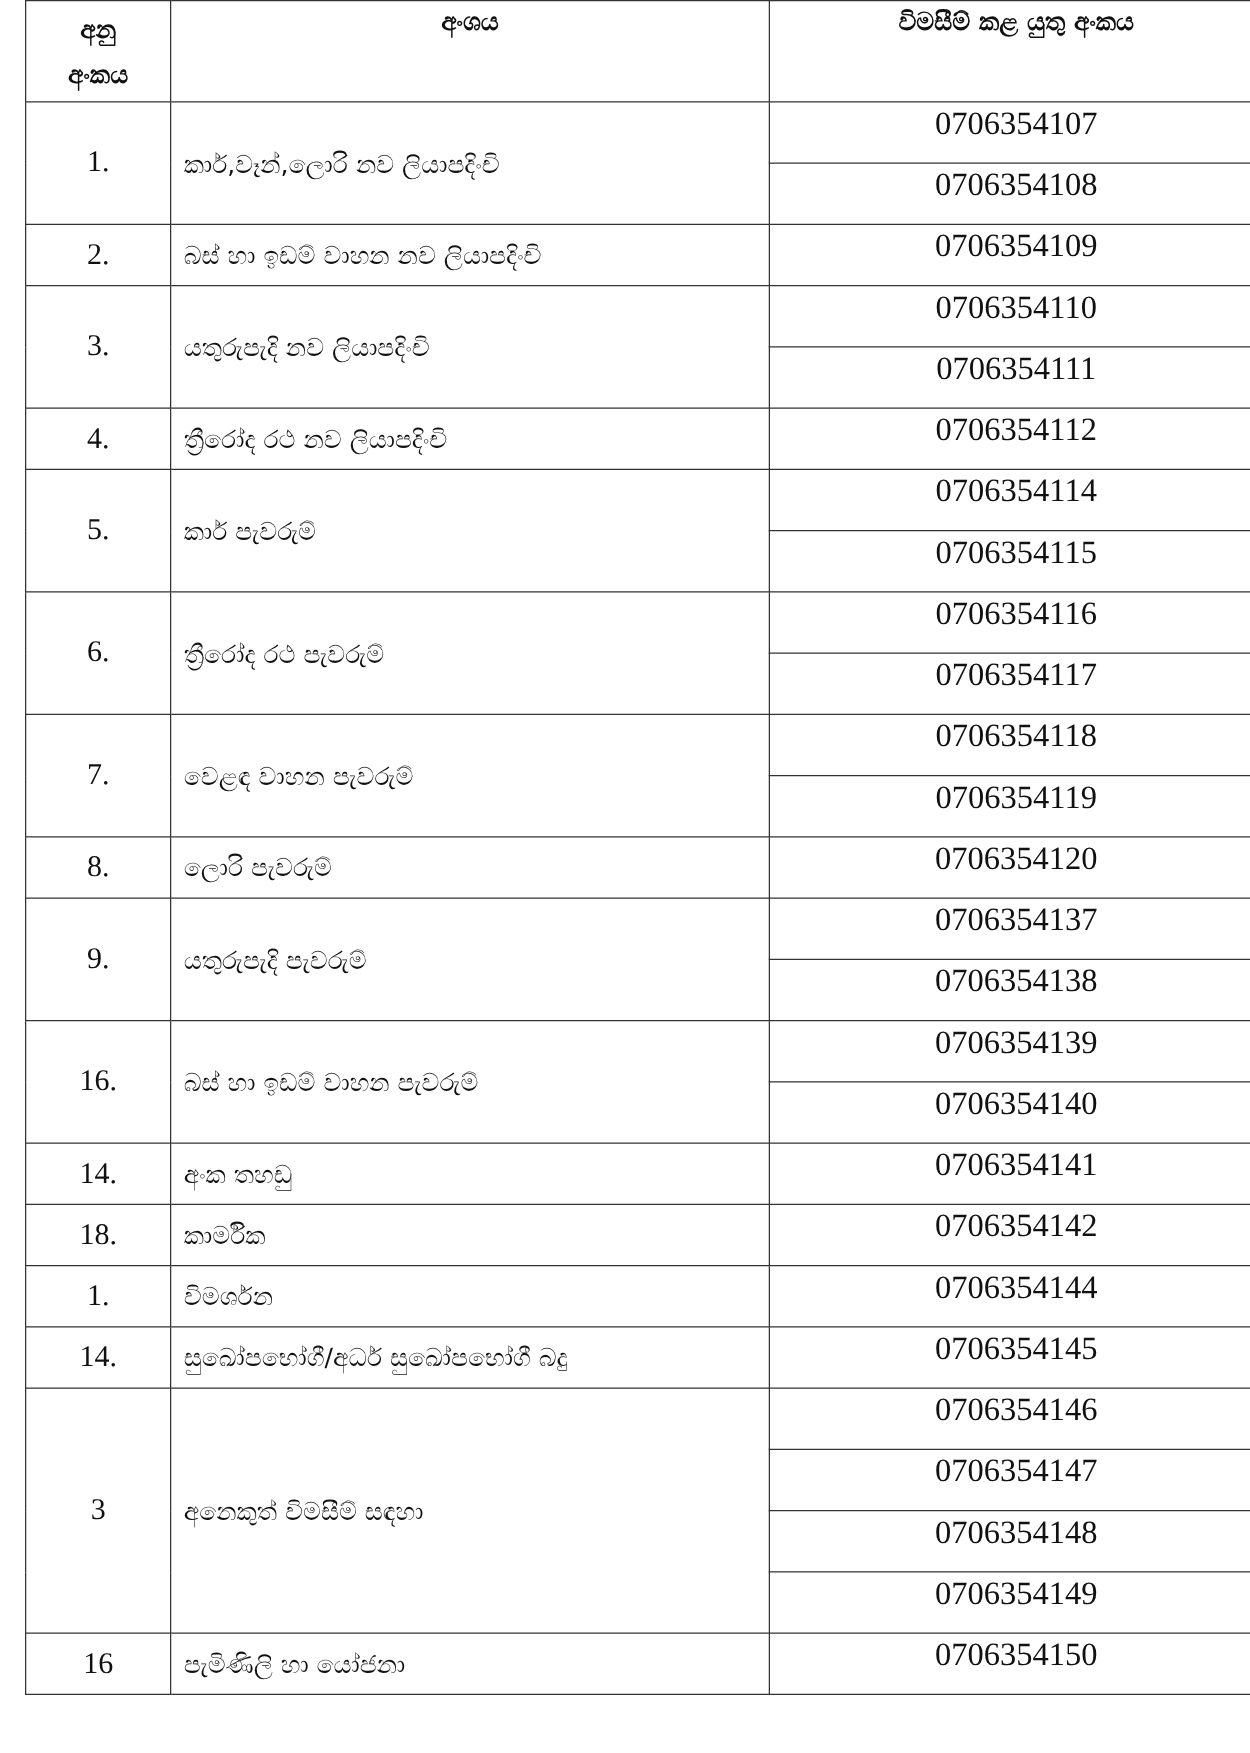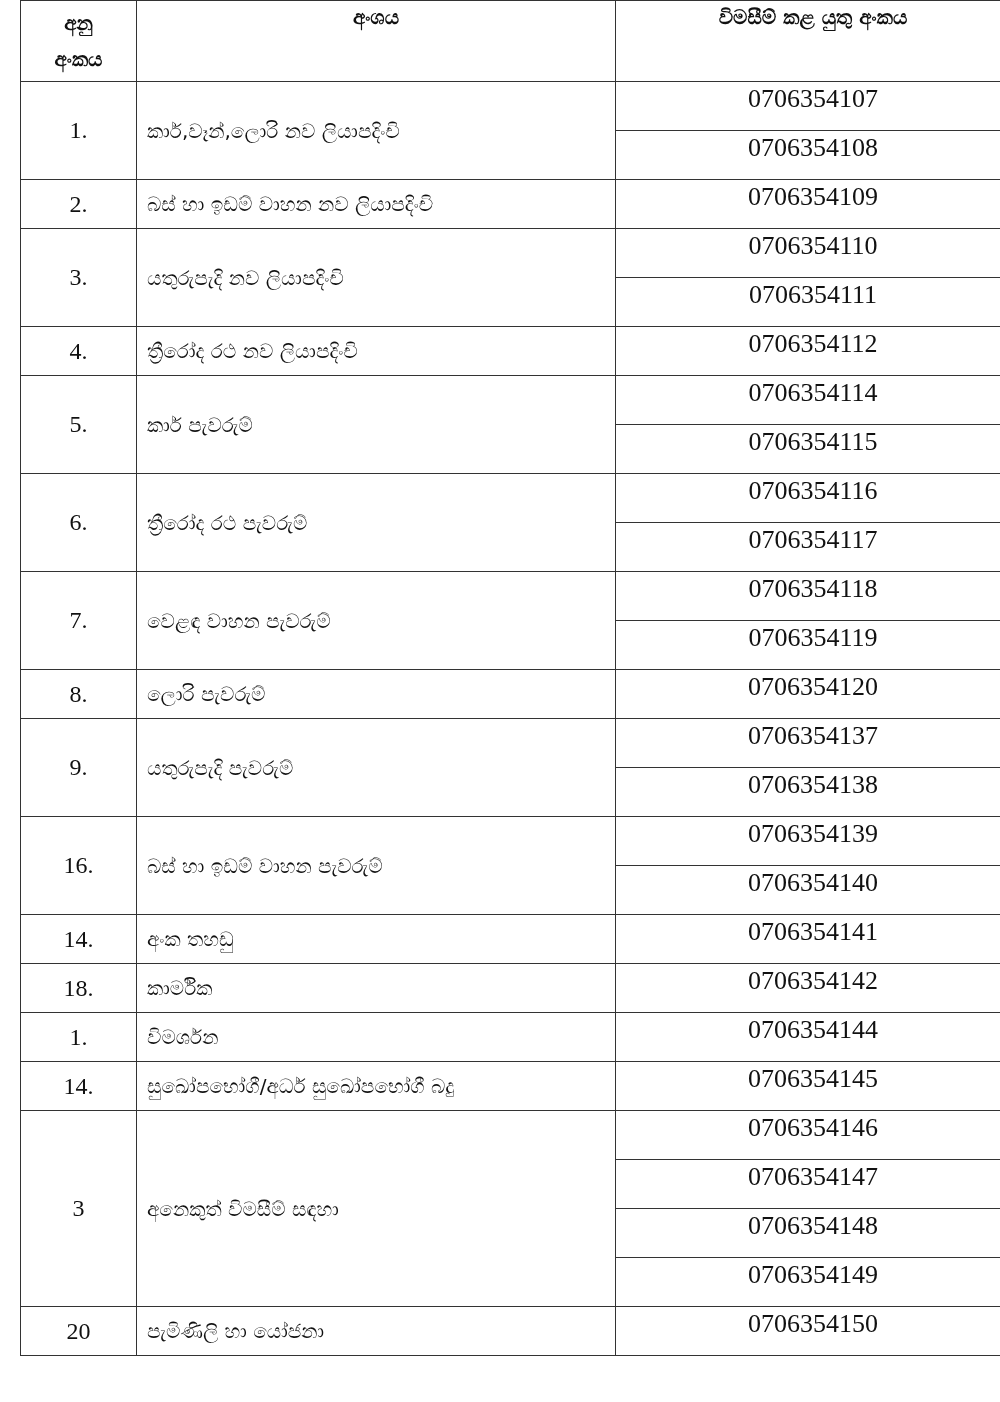--- a/index.html
+++ b/index.html
@@ -136,18 +136,18 @@
       <tr>
         <td class="ph">0706354147</td>
       </tr>
       <tr>
         <td class="ph">0706354148</td>
       </tr>
       <tr>
         <td class="ph">0706354149</td>
       </tr>
       <tr>
-        <td class="no sans" rowspan="1">20</td>
+        <td class="no sans" rowspan="1">16</td>
         <td class="sub" rowspan="1">පැමිණිලි හා යෝජනා</td>
         <td class="ph">0706354150</td>
       </tr>
     </tbody>
 </table>
 
 </body></html>

